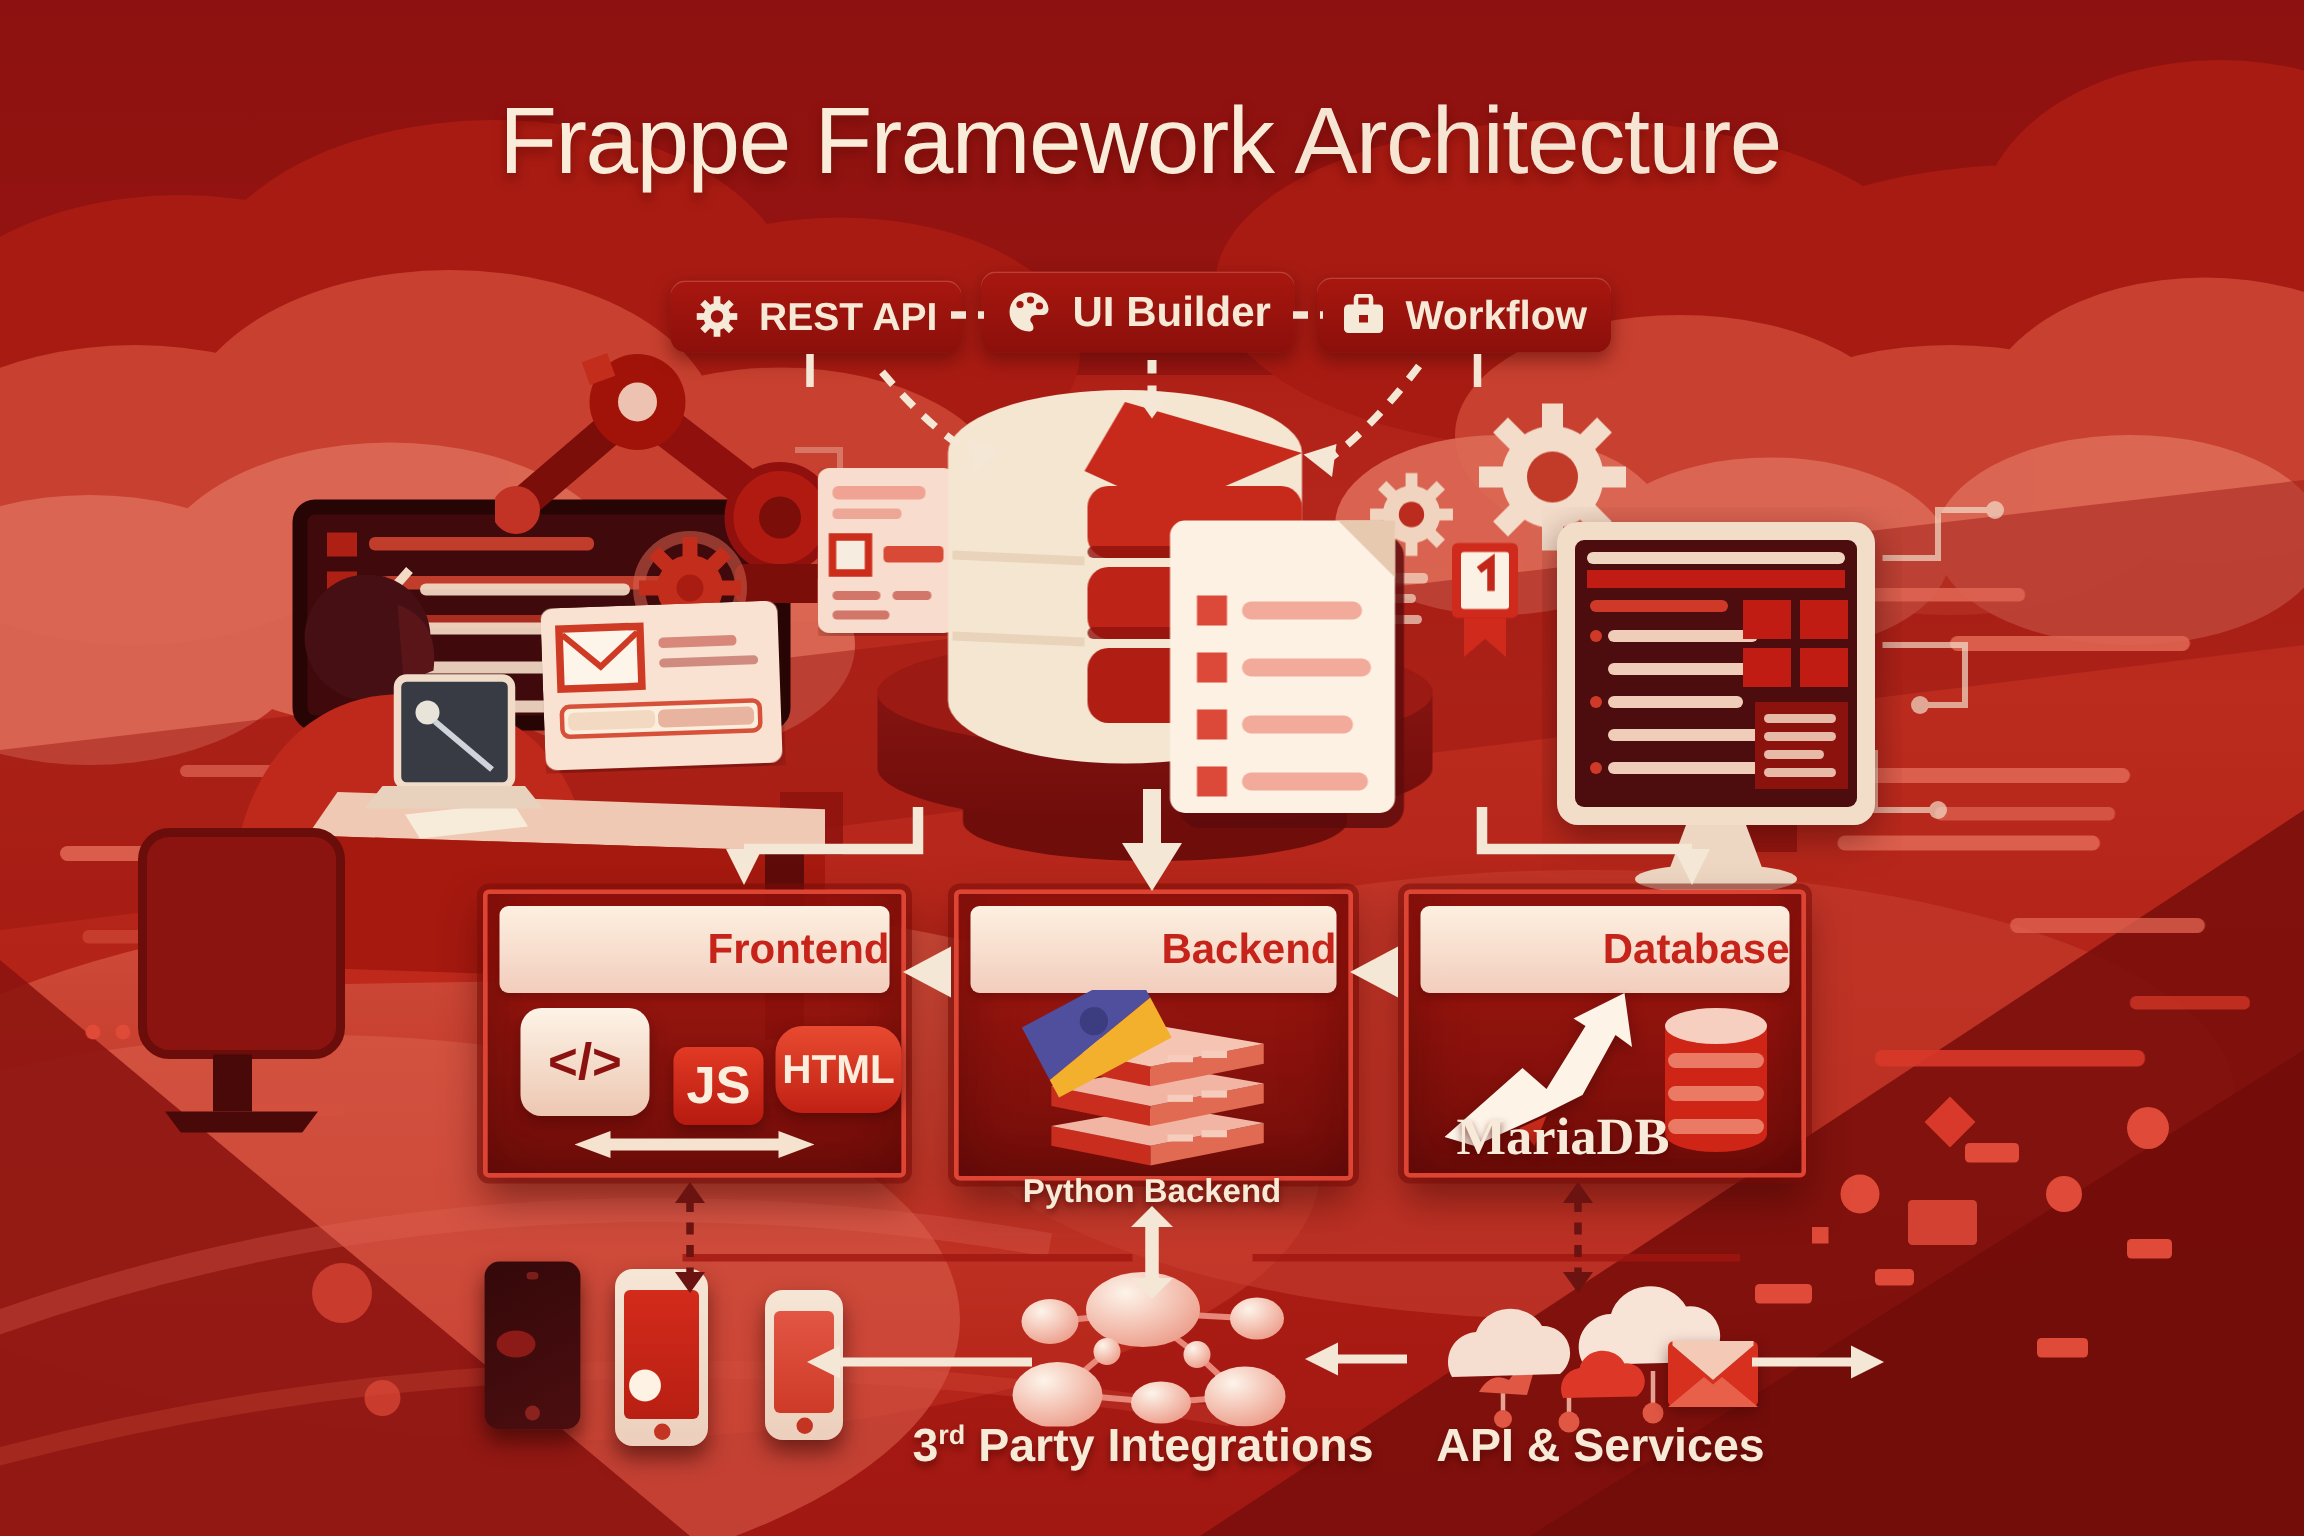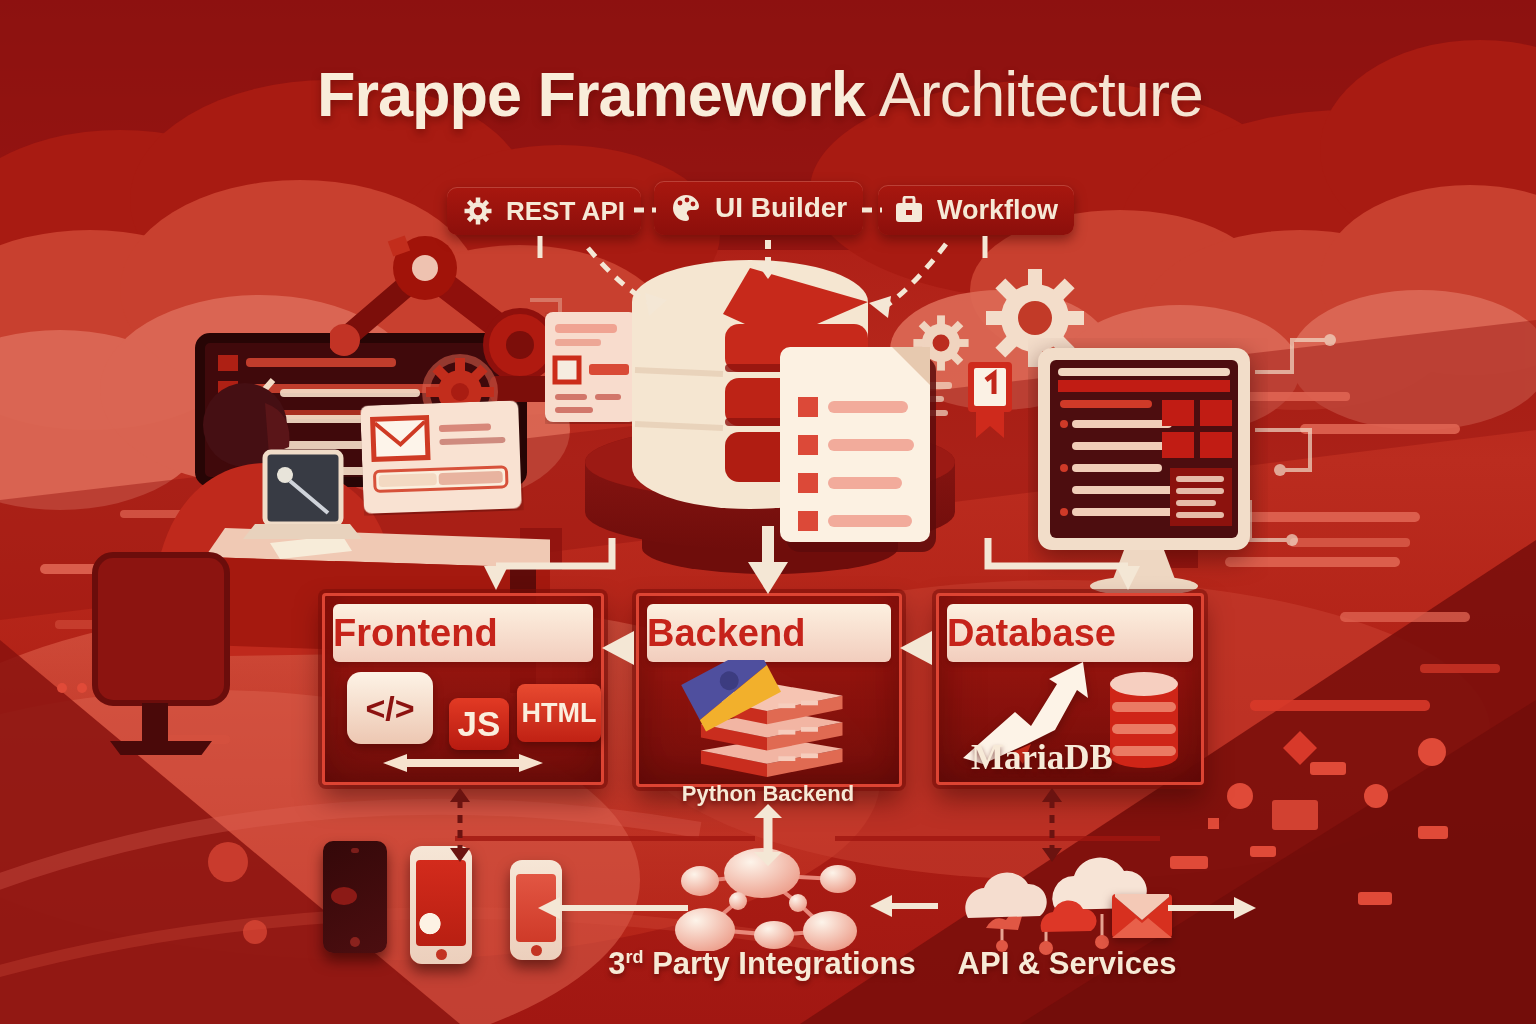--- a/index.html
+++ b/index.html
@@ -5,46 +5,46 @@
   html,body{margin:0;padding:0;background:#1a0503;}
   .stage{position:relative;width:1536px;height:1024px;overflow:hidden;
     font-family:"Liberation Sans",sans-serif;
     background:linear-gradient(180deg,#8f1310 0%,#ab1d15 18%,#bb2c1f 45%,#b02015 70%,#a11712 100%);}
   .abs{position:absolute;}
   svg{display:block;}
 
   
   .title{left:20px;top:58px;width:1480px;text-align:center;color:#f9edda;
     font-size:63px;letter-spacing:-1px;text-shadow:0 4px 8px rgba(90,8,4,.55);white-space:nowrap;}
-  .title .bold{font-weight:700;}
+  .title .bold{font-weight:400;}
   .title .light{font-weight:400;opacity:.97;margin-left:14px;}
 
   
   .badge{display:flex;align-items:center;gap:13px;padding:0 16px;border-radius:10px;
     background:linear-gradient(180deg,#a8170f,#8c0f0b);
     box-shadow:0 5px 12px rgba(70,5,3,.5), inset 0 1px 0 rgba(255,220,200,.22);
     color:#f6e9d6;font-weight:700;white-space:nowrap;}
   .badge .lbl{line-height:1;}
 
   
   .tier{border:3px solid #dd4433;border-radius:4px;
     background:linear-gradient(180deg,rgba(164,21,14,.92),rgba(112,12,9,.96));
     box-shadow:0 0 0 4px rgba(122,12,8,.55), 0 14px 26px rgba(55,5,3,.5), inset 0 0 40px rgba(70,6,4,.55);}
   .tier-header{position:absolute;left:8px;right:8px;top:8px;height:58px;border-radius:6px;
     background:linear-gradient(180deg,#fdf0e0,#f2cdbd);
     box-shadow:0 3px 6px rgba(80,8,4,.4);
-    color:#c6231a;font-size:38px;font-weight:700;text-align:left;line-height:58px;}
+    color:#c6231a;font-size:28px;font-weight:700;text-align:right;line-height:58px;}
   .code-tile{left:22px;top:76px;width:86px;height:72px;border-radius:14px;
     background:linear-gradient(180deg,#fdf3e6,#edc7b2);
     box-shadow:0 5px 10px rgba(70,6,4,.5);color:#8c1210;font-size:34px;font-weight:700;
     display:flex;align-items:center;justify-content:center;}
   .js-tile{left:124px;top:102px;width:60px;height:52px;border-radius:9px;
     background:linear-gradient(180deg,#e23a24,#b71a10);box-shadow:0 4px 9px rgba(60,5,3,.5);
     color:#fbeedd;font-size:35px;font-weight:700;display:flex;align-items:center;justify-content:center;}
-  .html-tile{left:192px;top:88px;width:84px;height:58px;border-radius:8px;
+  .html-tile{left:192px;top:88px;width:84px;height:58px;border-radius:18px;
     background:linear-gradient(180deg,#e84a30,#c02114);box-shadow:0 4px 9px rgba(60,5,3,.5);
     color:#fbeedd;font-size:27px;font-weight:700;display:flex;align-items:center;justify-content:center;}
   .caption{color:#f7ead6;font-weight:700;text-align:center;text-shadow:0 3px 5px rgba(80,6,3,.6);}
   .mariadb{font-family:"Liberation Serif",serif;font-weight:700;font-size:35px;color:#f7ead8;
     text-shadow:0 3px 5px rgba(80,6,3,.6);}
 
   
   .tablet{left:323px;top:841px;width:64px;height:112px;border-radius:10px;
     background:linear-gradient(150deg,#340809,#4c0e10);box-shadow:0 8px 14px rgba(40,4,2,.6);}
   .tablet .cam{position:absolute;left:50%;top:7px;width:8px;height:5px;margin-left:-4px;border-radius:3px;background:#7c1d1a;}

